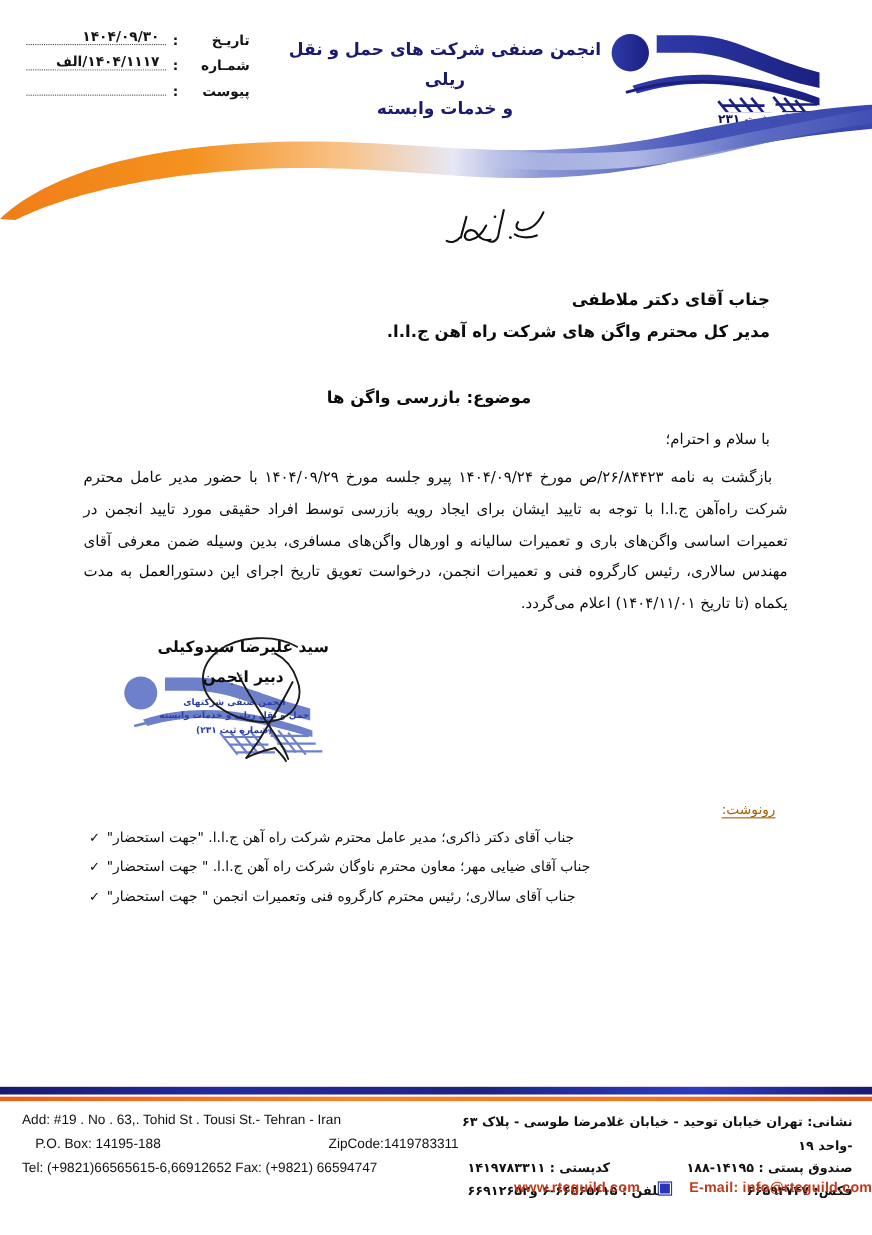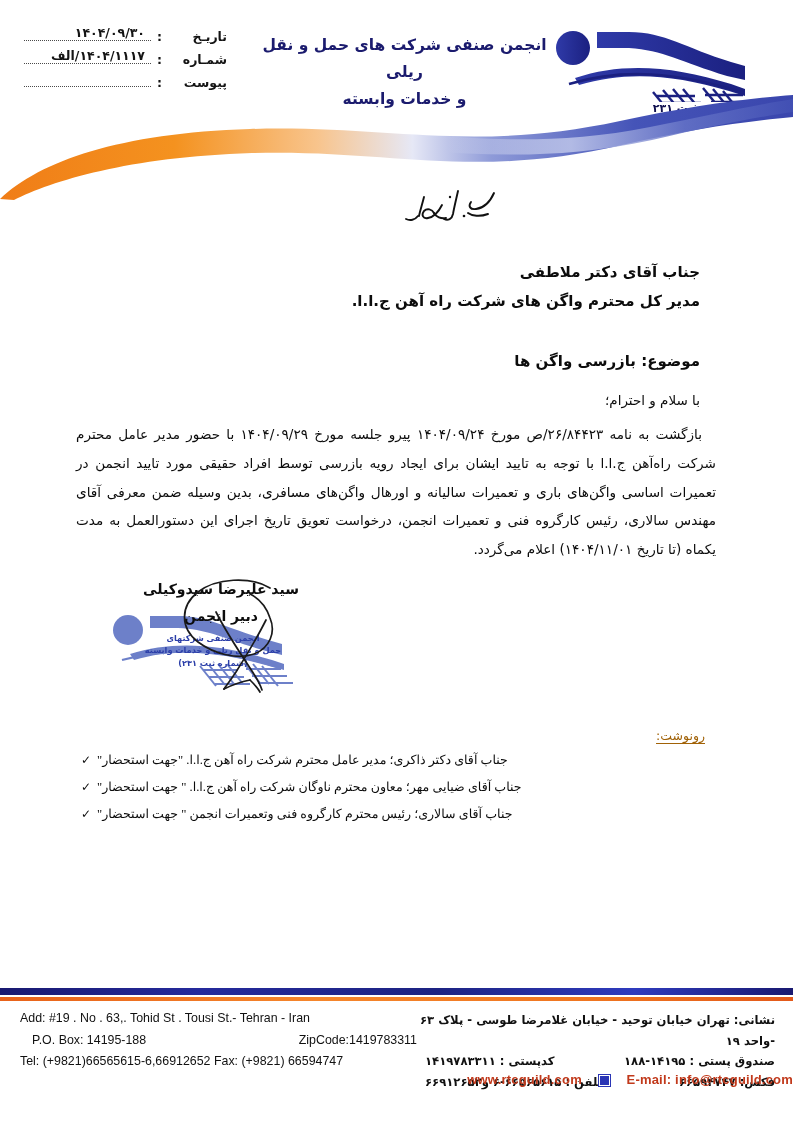--- a/index.html
+++ b/index.html
@@ -131,21 +131,21 @@
     font-weight: bold;
     line-height: 1.95;
     color: #0c0c0c;
   }
 
   .subject {
     position: absolute;
     top: 352px;
     right: 93px;
     width: 620px;
-    text-align: right;
+    text-align: center;
     font-size: 15px;
     font-weight: bold;
     color: #0c0c0c;
   }
 
   .salutation {
     position: absolute;
     top: 392px;
     right: 93px;
     width: 620px;
@@ -245,21 +245,21 @@
     height: 27px;
     color: #0c0c0c;
   }
   .cc-check {
     width: 22px;
     text-align: center;
     font-size: 12px;
     flex: 0 0 22px;
     order: 2;
   }
-  .cc-text { order: 1; text-align: right; font-family: Liberation Serif, serif; }
+  .cc-text { order: 1; text-align: right; }
 
   
   .divider-blue {
     position: absolute;
     top: 988px;
     left: 0;
     width: 793px;
     height: 7px;
     background: linear-gradient(90deg, #191970 0%, #252a9c 25%, #1d2382 55%, #2f3bbe 80%, #191970 100%);
   }

